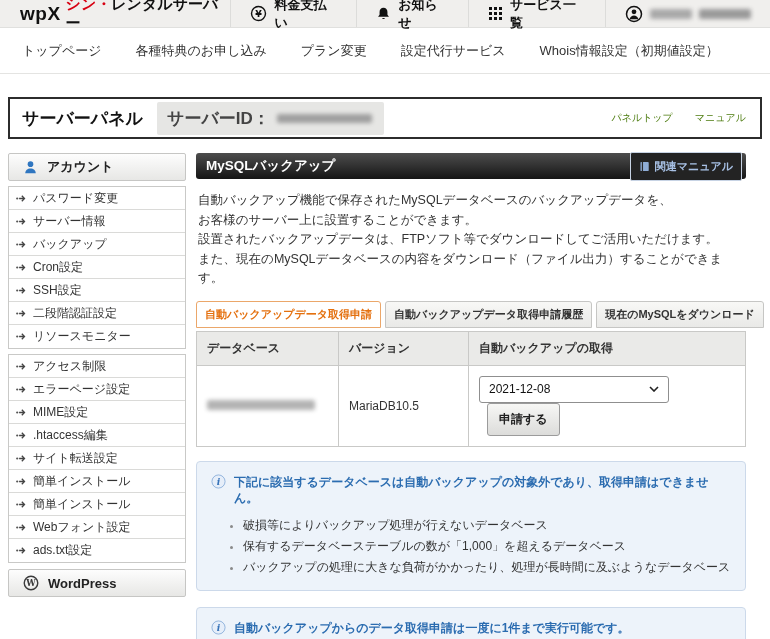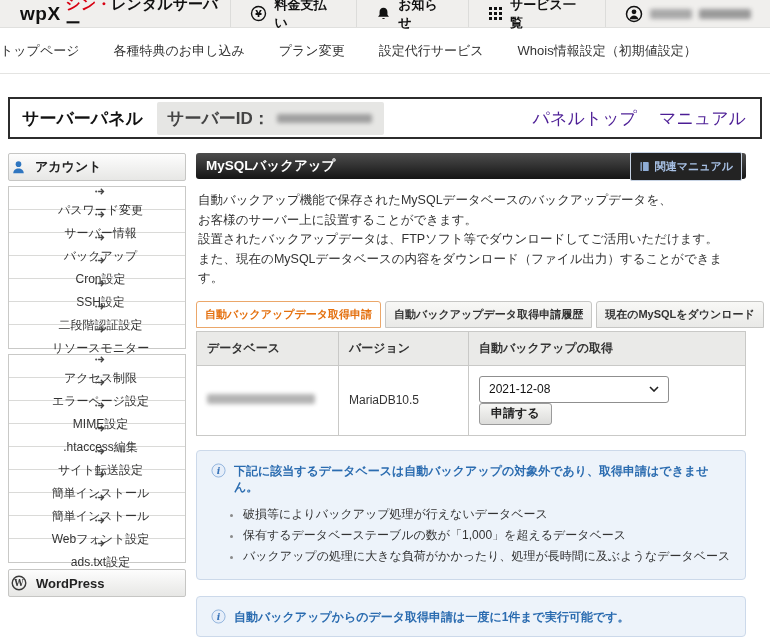--- a/index.html
+++ b/index.html
@@ -14,44 +14,44 @@
   .logo .brand { font-size:15px; font-weight:800; }
   .logo .brand .red { color:#d70012; }
   .logo .brand .blk { color:#111; }
   .topbar-right { margin-left:auto; display:flex; align-items:stretch; }
   .top-action { display:flex; align-items:center; gap:7px; padding:0 19px;
     border-left:1px solid #dcdcda; font-size:13px; font-weight:bold; color:#111; cursor:pointer; }
   .redacted { background:#a9a9a9; border-radius:2px; filter:blur(2px); display:inline-block; }
 
   
   .subnav { height:46px; background:#fff; display:flex; align-items:center; gap:34px;
-    border-bottom:1px solid #e4e4e2; }
+    padding-left:22px; border-bottom:1px solid #e4e4e2; }
   .subnav a { font-size:13px; color:#333; text-decoration:none; cursor:pointer; }
 
   
   .panelbar { margin:23px 8px 0; border:2px solid #2c2c2c; height:42px; background:#fff;
     display:flex; align-items:center; padding:0 14px 0 12px; }
   .panel-title { font-size:17px; font-weight:bold; color:#111; margin-right:14px; }
   .sid-pill { background:#e6e6e4; border-radius:2px; padding:5px 12px 5px 10px;
     display:flex; align-items:center; gap:7px; font-size:17px; font-weight:bold; color:#444; }
   .panel-links { margin-left:auto; display:flex; gap:22px; }
-  .panel-links a { font-size:17px; color:#4c1d95; text-decoration:none; cursor:pointer; }
+  .panel-links a { font-size:10px; color:#4d7c0f; text-decoration:none; cursor:pointer; }
 
   
   .content { display:flex; margin:14px 8px 0; align-items:flex-start; }
 
   
   .sidebar { width:178px; flex:none; }
-  .side-header { height:28px; display:flex; align-items:center; gap:9px; padding-left:2px;
+  .side-header { height:28px; display:flex; align-items:center; gap:9px; padding-left:14px;
     background:linear-gradient(#fdfdfd,#e7e7e5); border:1px solid #c6c6c4; border-radius:2px;
     font-size:13px; font-weight:bold; color:#222; margin-top:6px;text-align:right; }
   .side-header:first-child { margin-top:0; }
   .side-list { border:1px solid #c9c9c7; background:#fff; margin-top:5px; margin-bottom:2px; }
   .side-item { height:23px; display:flex; align-items:center; gap:6px; padding-left:7px;
-    font-size:12px; color:#333; border-bottom:1px solid #dadad8; cursor:pointer; white-space:nowrap;flex-direction:column; }
+    font-size:12px; color:#333; border-bottom:1px solid #dadad8; cursor:pointer; white-space:nowrap; }
   .side-item:last-child { border-bottom:none; }
 
   
   .main { width:550px; margin-left:10px; }
   .main-titlebar { height:26px; border-radius:3px; display:flex; align-items:center;
     padding:0 4px 0 10px; background:linear-gradient(#4d4d4d,#151515);
     color:#fff; font-size:13.5px; font-weight:bold; }
   .manual-btn { margin-left:auto; display:flex; align-items:center; gap:5px;
     background:#232323; border:1px solid #c7d3e4; color:#a7c0e4; font-size:11px; font-weight:bold;
     padding:6px 8px; border-radius:2px; cursor:pointer; }
@@ -64,21 +64,21 @@
   .tab.inactive { background:linear-gradient(#f8f8f6,#e9e9e7); border:1px solid #c6c6c4; color:#333; }
 
   table.db { width:100%; border-collapse:collapse; margin-top:3px; font-size:12px; }
   table.db th { background:#eaeae8; border:1px solid #c9c9c7; padding:8px 10px; text-align:left;
     font-weight:bold; color:#333; }
   table.db td { border:1px solid #c9c9c7; padding:10px; height:48px; color:#333; }
   .col1 { width:142px; } .col2 { width:130px; }
   .select-box { width:190px; height:27px; border:1px solid #8f8f8f; border-radius:3px;
     background:#fff; display:inline-flex; align-items:center; justify-content:space-between;
     padding:0 9px; font-size:12px; color:#111; cursor:pointer; vertical-align:middle;gap:24px; }
-  .apply-btn { height:22px; padding:0 11px; font-size:12px; font-weight:bold;
+  .apply-btn { margin-left:8px; height:33px; padding:0 11px; font-size:12px; font-weight:bold;
     color:#222; background:linear-gradient(#f7f7f5,#dcdcda); border:1px solid #9b9b9b;
     border-radius:3px; cursor:pointer; vertical-align:middle;
     font-family:"Liberation Sans","DejaVu Sans",sans-serif; }
 
   .infobox { margin-top:14px; background:#edf3fa; border:1px solid #ccd9ea; border-radius:4px;
     padding:12px 14px 11px; }
   .info-head { display:flex; align-items:flex-start; gap:8px; color:#2b6cb0; font-weight:bold;
     font-size:12px; line-height:16px; }
   .infobox ul { margin:9px 0 1px; padding-left:32px; color:#333; font-size:12px; line-height:21px; }
   .infobox li::marker { color:#8a8a8a; font-size:11px; }

